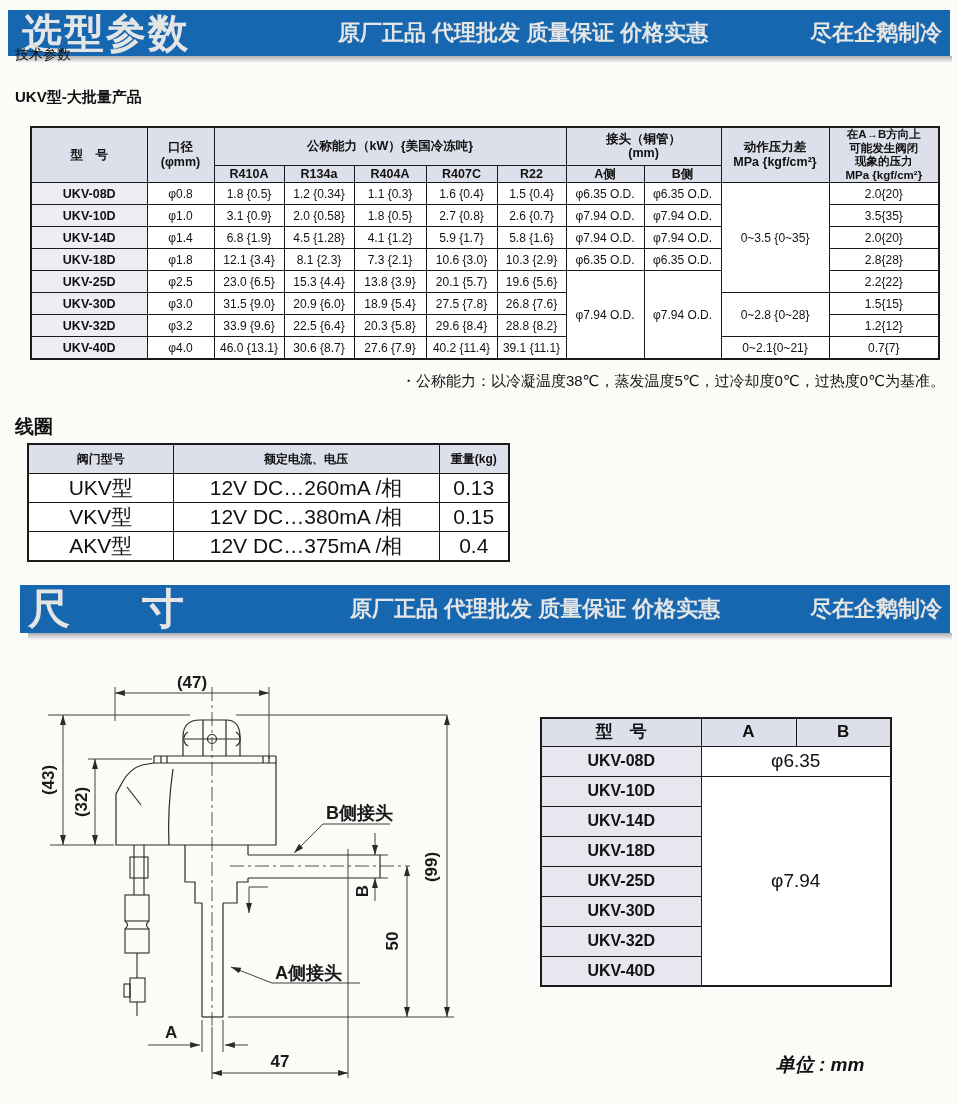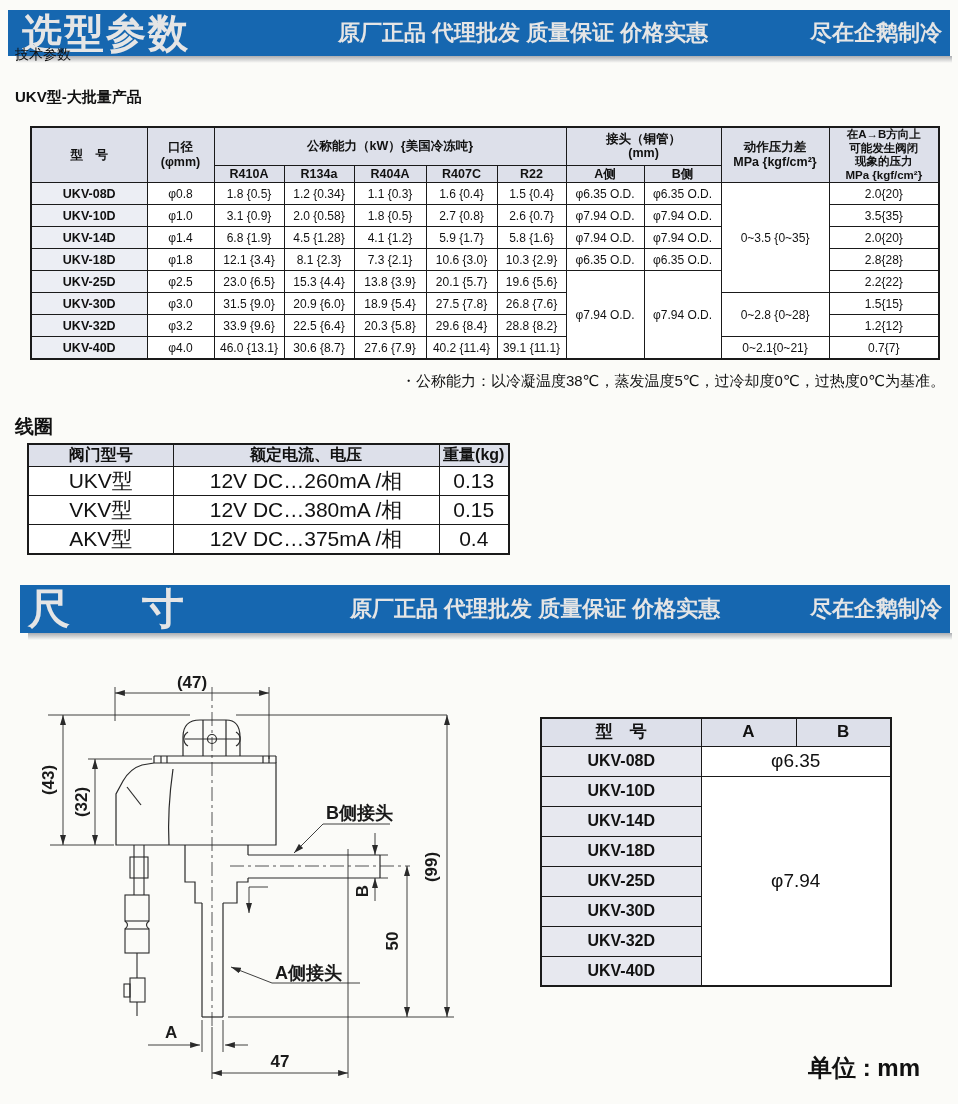--- a/index.html
+++ b/index.html
@@ -28,32 +28,32 @@
   .t-main th{font-size:12.5px;}
   .t-main th.small{font-size:11.5px;}
   .t-main tr.hr1{height:37px;} .t-main tr.hr2{height:17px;}
   .t-main tbody tr{height:22px;}
   .t-main td{font-size:12px;background:#fff;}
   .t-main td.model{font-weight:bold;background:#eceef4;font-size:12.5px;}
   
   .footnote{position:absolute;left:30px;top:372px;width:915px;text-align:right;font-size:15px;}
   
   .t-coil{position:absolute;left:27px;top:443px;width:481px;}
-  .t-coil th{font-size:16px;height:22px;}
+  .t-coil th{font-size:12px;height:29px;}
   .t-coil td{font-size:21px;height:29px;background:#fff;}
   
   .drawing{position:absolute;left:30px;top:675px;}
   .drawing text{font-family:"Liberation Sans","DejaVu Sans",sans-serif;}
   
   .t-dims{position:absolute;left:540px;top:717px;width:350px;}
   .t-dims th{font-size:17px;height:28px;}
   .t-dims td{height:30px;background:#fff;}
   .t-dims td.model{font-weight:bold;background:#e7e8ef;font-size:16px;}
   .t-dims td.val{font-size:19px;}
-  .unit{position:absolute;left:720px;top:1052px;width:200px;text-align:right;font-size:24px;font-weight:bold;}
+  .unit{position:absolute;left:720px;top:1052px;width:200px;text-align:center;font-size:19px;font-weight:bold;font-style:italic;}
 </style>
 </head>
 <body>
 
 <div class="page">
 
   <div class="banner" style="left:8px;top:10px;width:942px;height:46px;">
     <span class="title">选型参数</span>
     <span class="tagline">原厂正品 代理批发 质量保证 价格实惠</span>
     <span class="brand">尽在企鹅制冷</span>

